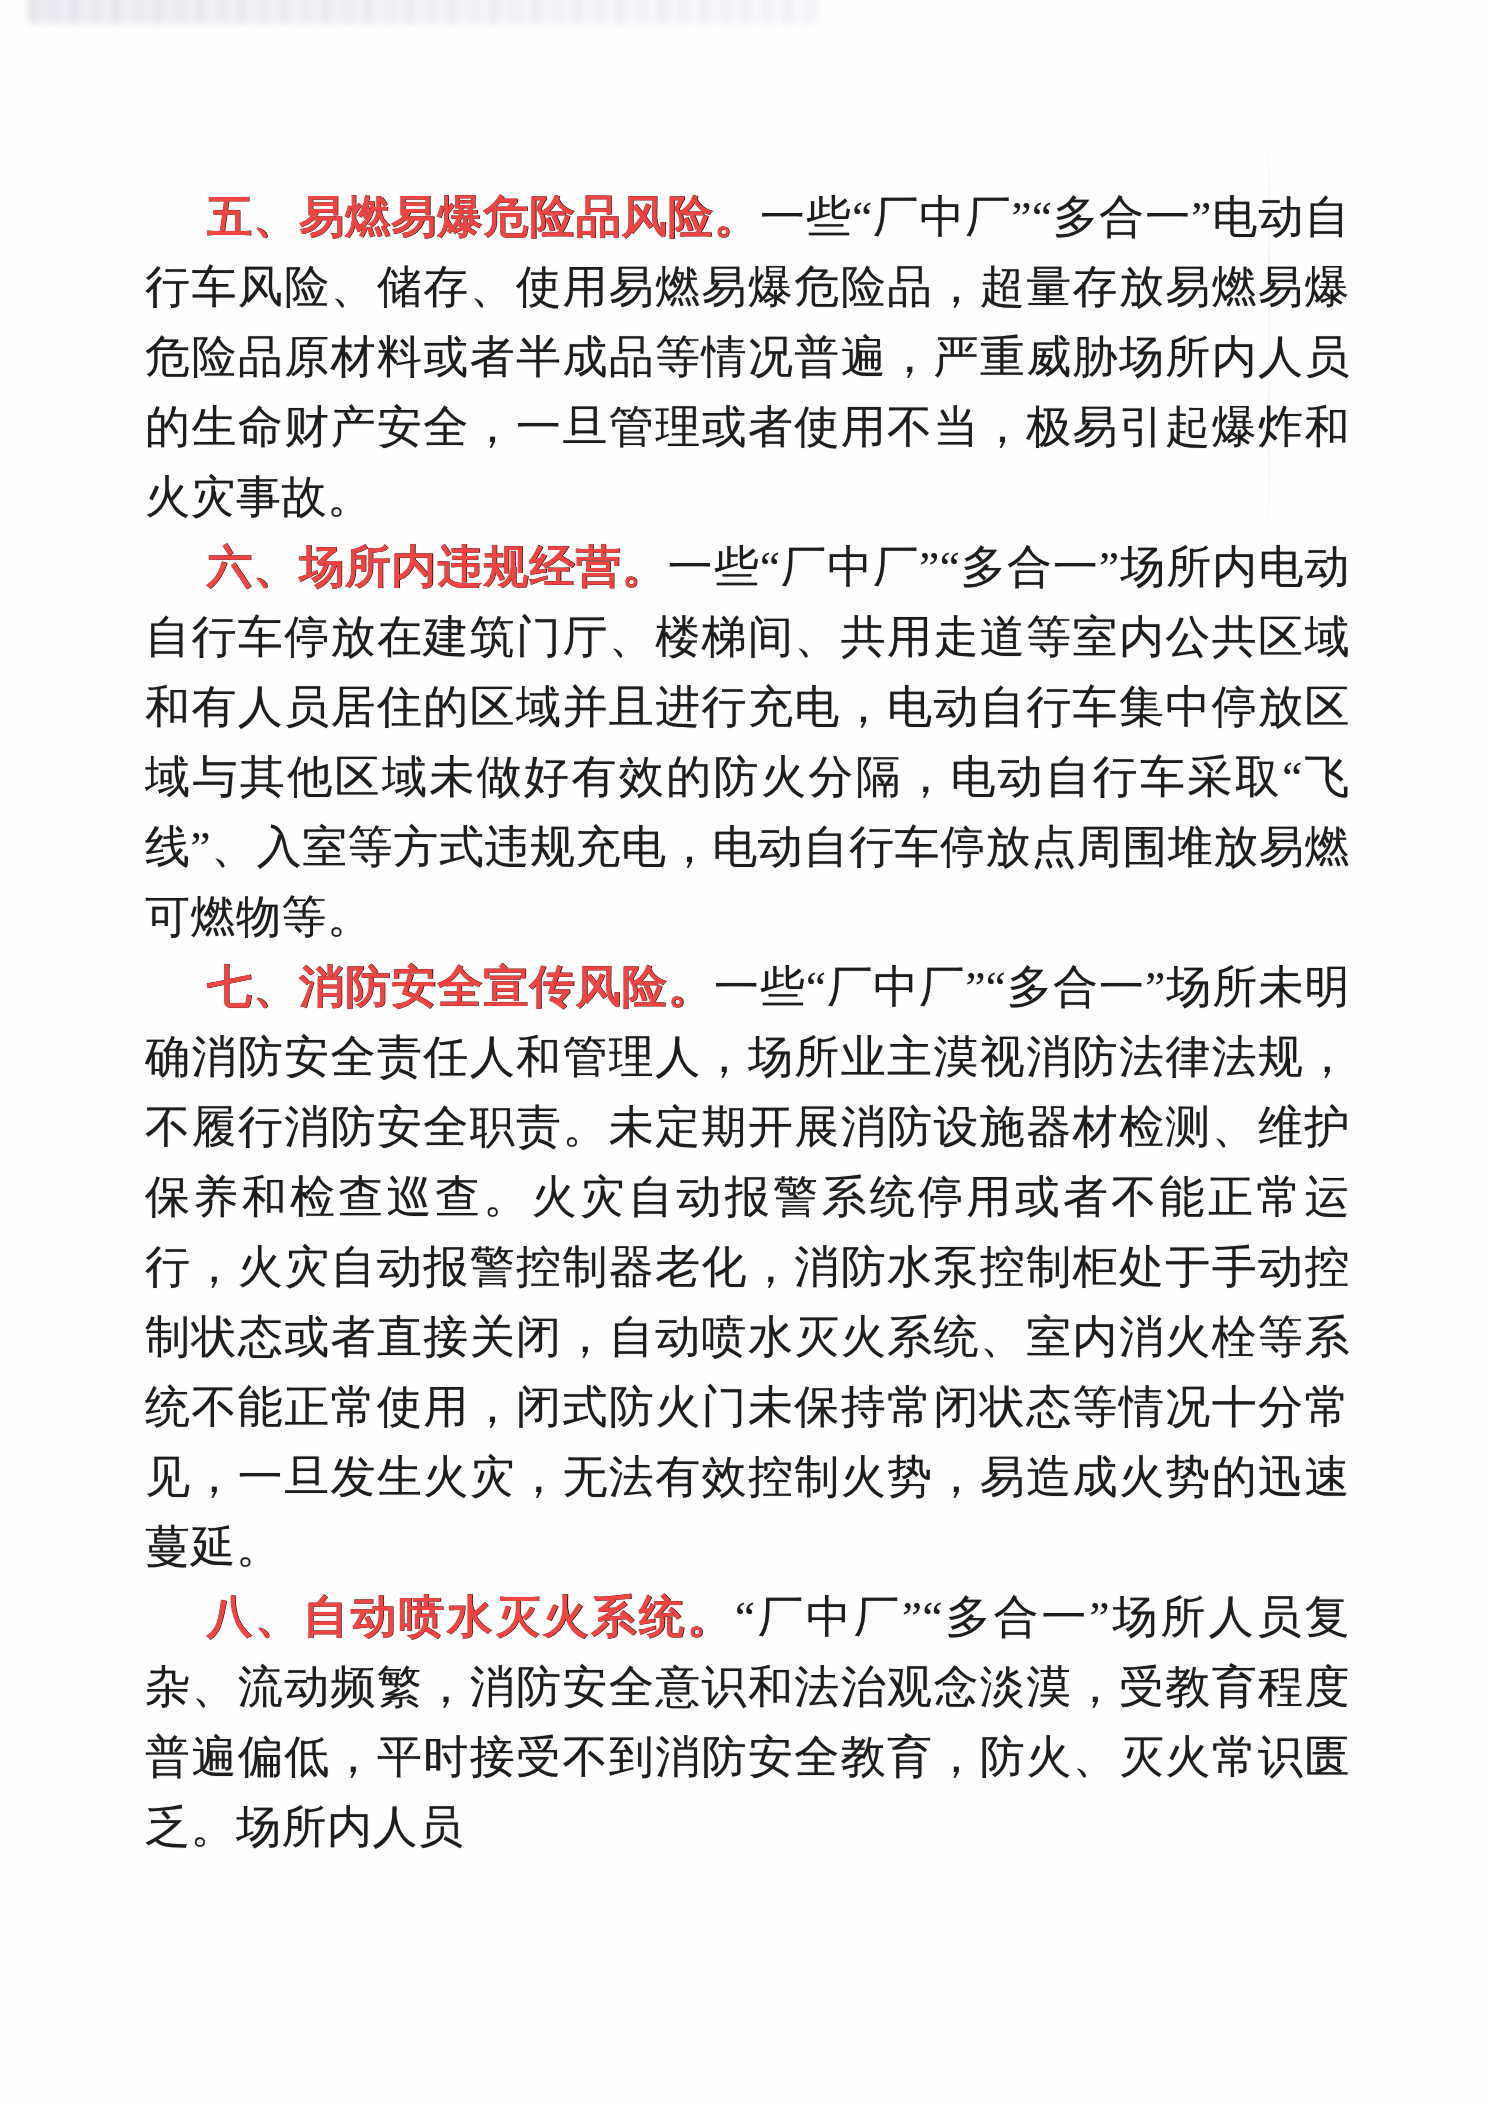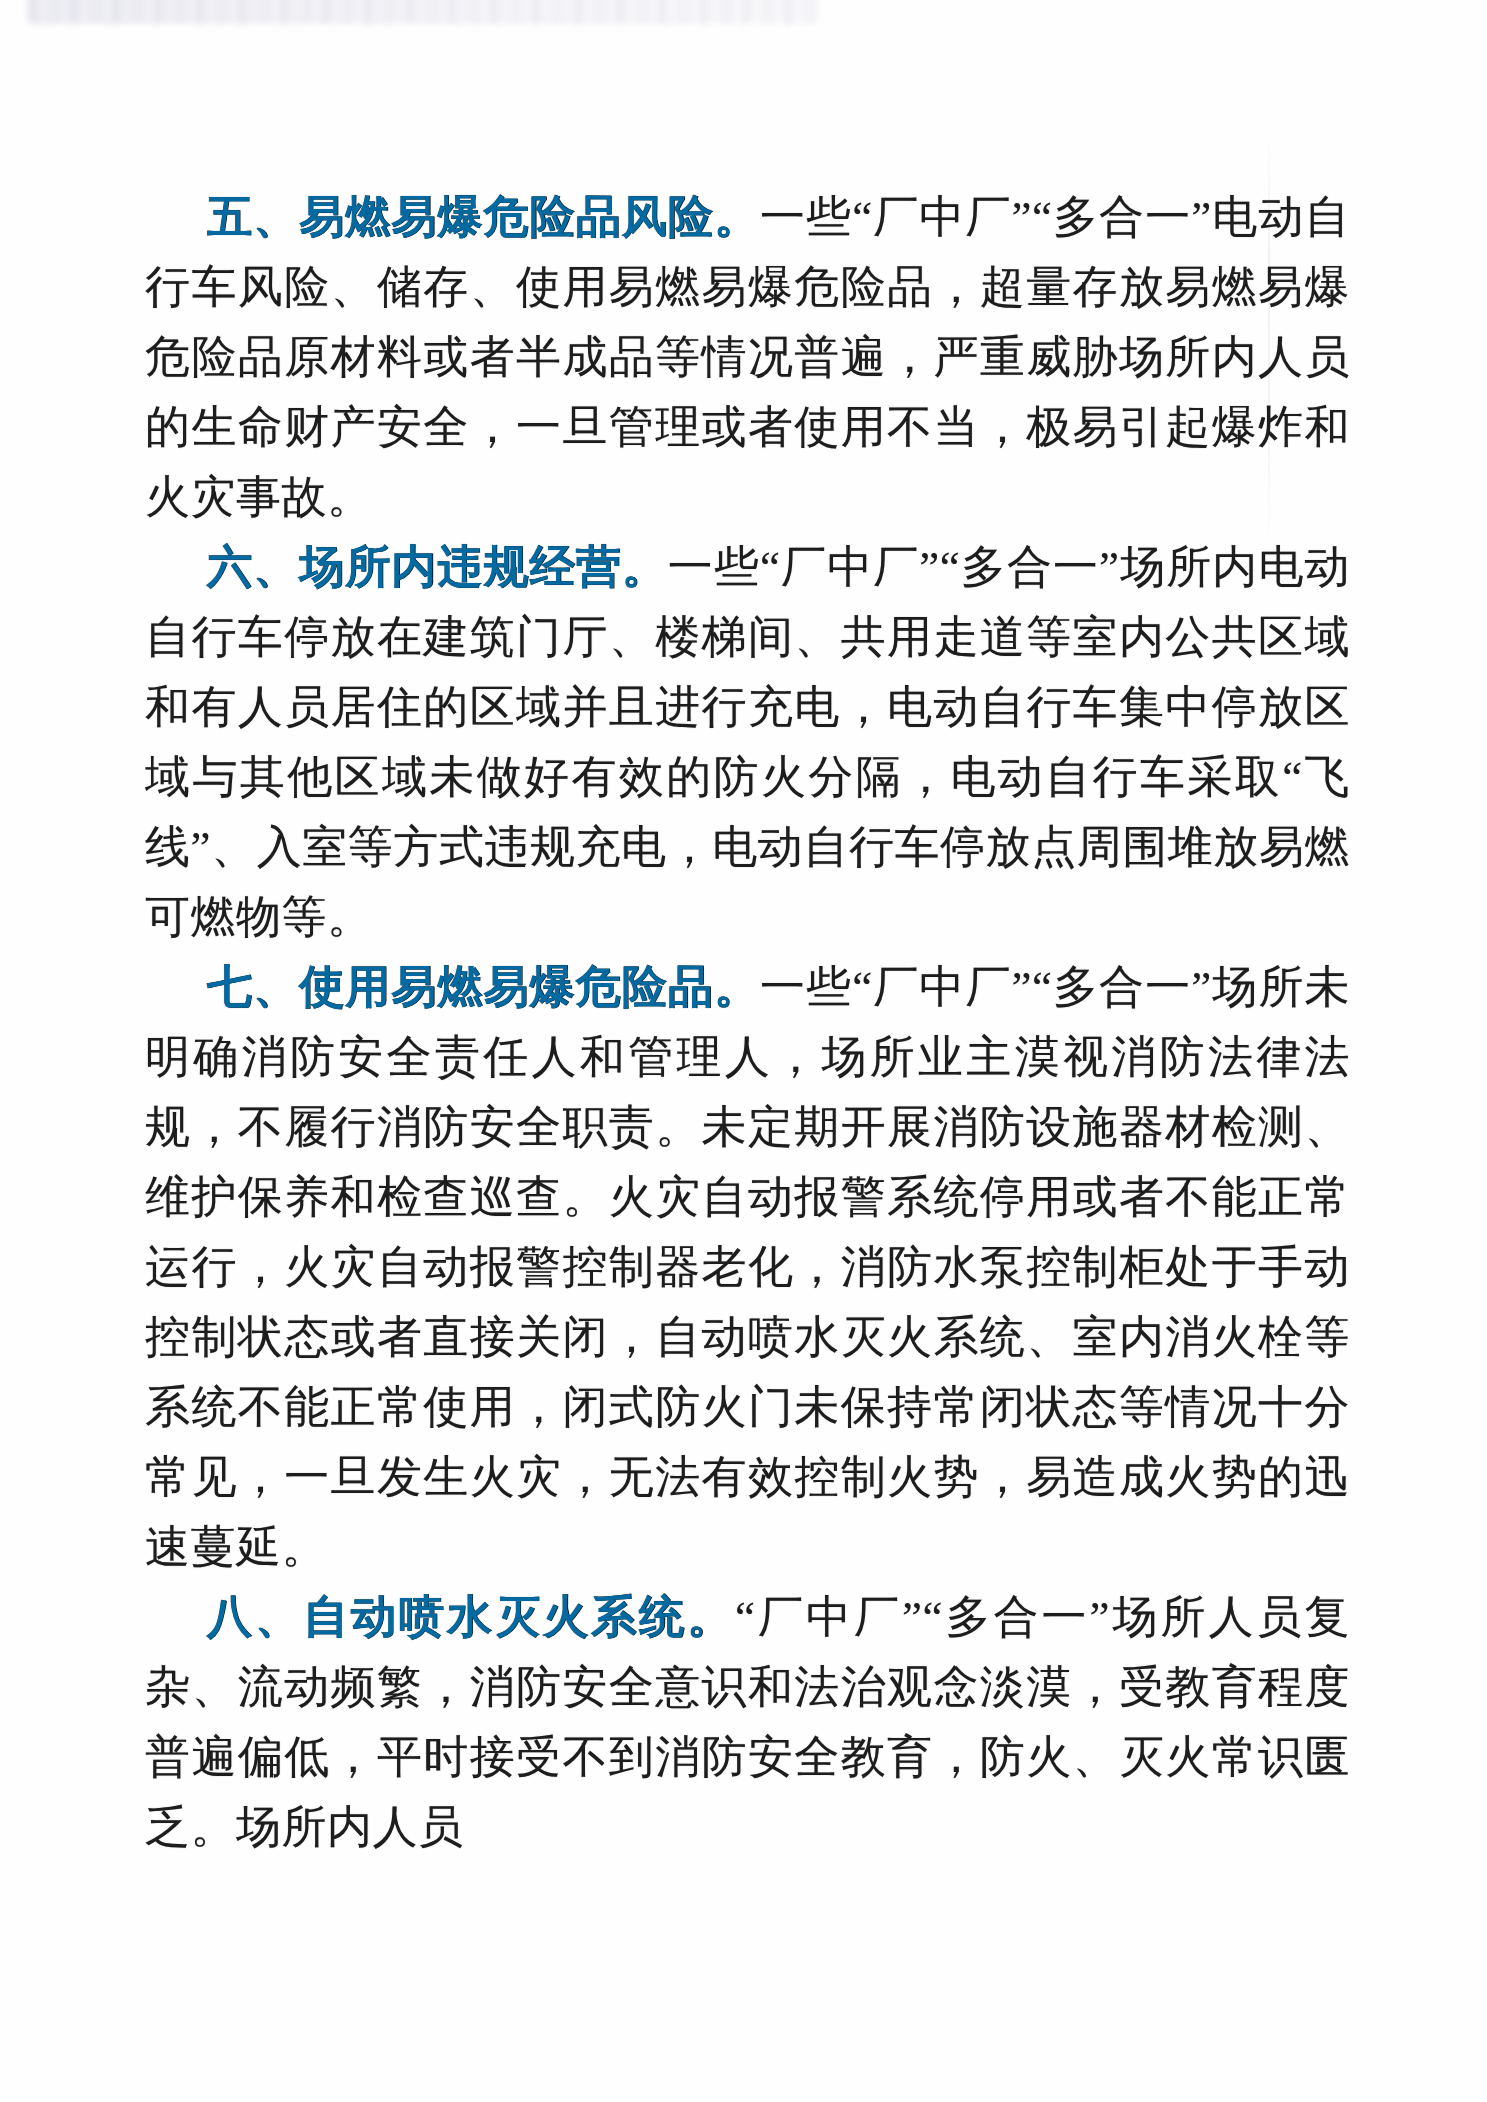--- a/index.html
+++ b/index.html
@@ -55,21 +55,21 @@
   }
   .para {
     margin: 0;
     padding: 0;
   }
   .para.indent {
     text-indent: 62px;
   }
   .para-head {
     font-weight: 700;
-    color: #0369a1;
+    color: #ef4444;
     text-shadow: 0.6px 0 0 #000, 0 0 1px rgba(0,0,0,0.5);
   }
   .para-body {
     font-weight: 400;
   }
 </style>
 </head>
 <body>
 
 <div class="page">
@@ -77,18 +77,18 @@
   <div class="top-smudge"></div>
   <div class="fold-line"></div>
 
   <div class="content">
 
 
     <p class="para indent"><span class="para-head">五、易燃易爆危险品风险。</span><span class="para-body">一些“厂中厂”“多合一”电动自行车风险、储存、使用易燃易爆危险品，超量存放易燃易爆危险品原材料或者半成品等情况普遍，严重威胁场所内人员的生命财产安全，一旦管理或者使用不当，极易引起爆炸和火灾事故。</span></p>
 
     <p class="para indent"><span class="para-head">六、场所内违规经营。</span><span class="para-body">一些“厂中厂”“多合一”场所内电动自行车停放在建筑门厅、楼梯间、共用走道等室内公共区域和有人员居住的区域并且进行充电，电动自行车集中停放区域与其他区域未做好有效的防火分隔，电动自行车采取“飞线”、入室等方式违规充电，电动自行车停放点周围堆放易燃可燃物等。</span></p>
 
-    <p class="para indent"><span class="para-head">七、使用易燃易爆危险品。</span><span class="para-body">一些“厂中厂”“多合一”场所未明确消防安全责任人和管理人，场所业主漠视消防法律法规，不履行消防安全职责。未定期开展消防设施器材检测、维护保养和检查巡查。火灾自动报警系统停用或者不能正常运行，火灾自动报警控制器老化，消防水泵控制柜处于手动控制状态或者直接关闭，自动喷水灭火系统、室内消火栓等系统不能正常使用，闭式防火门未保持常闭状态等情况十分常见，一旦发生火灾，无法有效控制火势，易造成火势的迅速蔓延。</span></p>
+    <p class="para indent"><span class="para-head">七、消防安全宣传风险。</span><span class="para-body">一些“厂中厂”“多合一”场所未明确消防安全责任人和管理人，场所业主漠视消防法律法规，不履行消防安全职责。未定期开展消防设施器材检测、维护保养和检查巡查。火灾自动报警系统停用或者不能正常运行，火灾自动报警控制器老化，消防水泵控制柜处于手动控制状态或者直接关闭，自动喷水灭火系统、室内消火栓等系统不能正常使用，闭式防火门未保持常闭状态等情况十分常见，一旦发生火灾，无法有效控制火势，易造成火势的迅速蔓延。</span></p>
 
     <p class="para indent"><span class="para-head">八、自动喷水灭火系统。</span><span class="para-body">“厂中厂”“多合一”场所人员复杂、流动频繁，消防安全意识和法治观念淡漠，受教育程度普遍偏低，平时接受不到消防安全教育，防火、灭火常识匮乏。场所内人员</span></p>
 
   </div>
 </div>
 
 </body></html>

